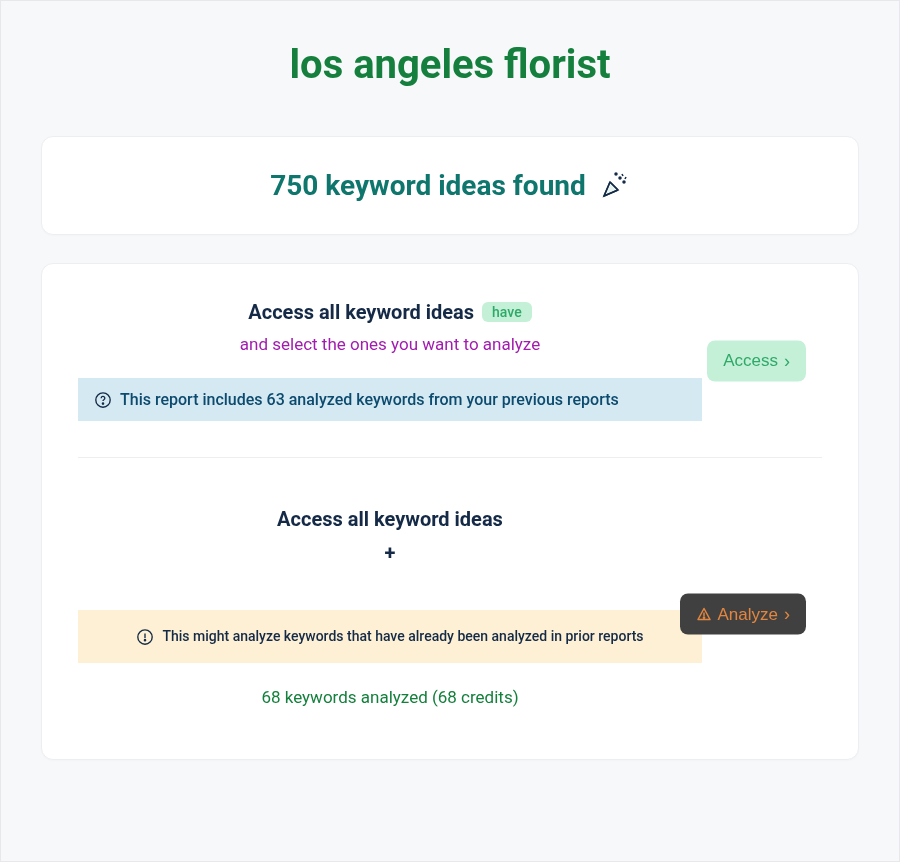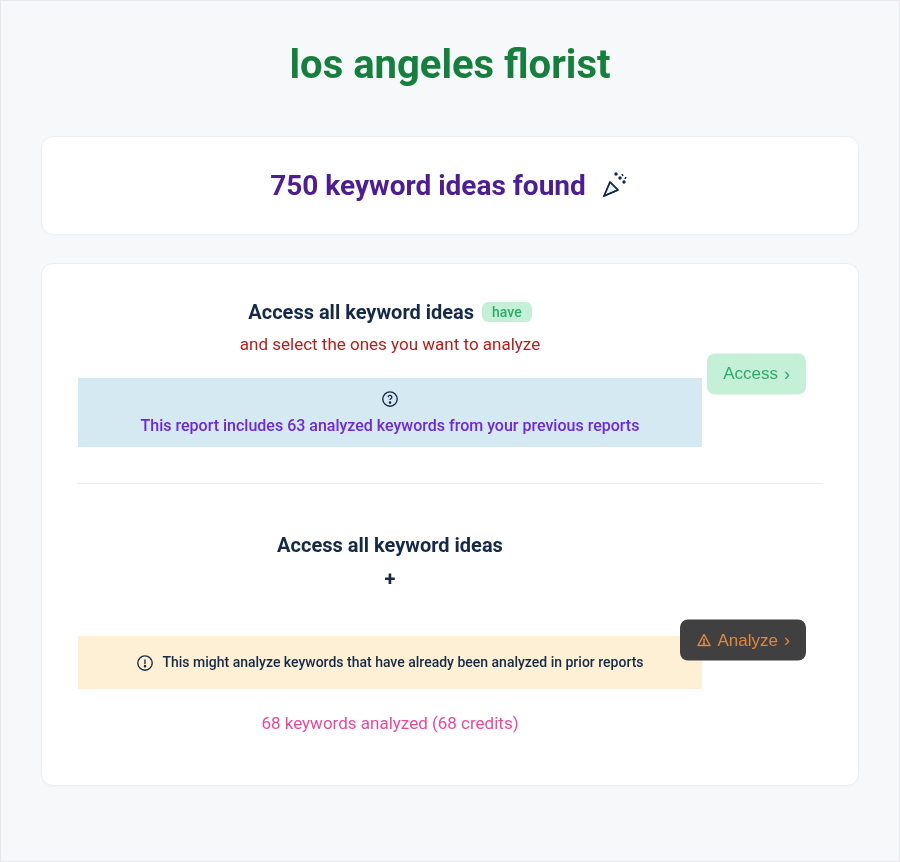--- a/index.html
+++ b/index.html
@@ -29,21 +29,21 @@
       box-shadow: 0 1px 2px rgba(0,0,0,0.02);
     }
     .results-card {
       padding: 32px 40px;
       text-align: center;
       margin-bottom: 28px;
     }
     .results-text {
       font-size: 28px;
       font-weight: 700;
-      color: #4c1d95;
+      color: #0f766e;
       display: inline-flex;
       align-items: center;
       gap: 12px;
     }
     .party-icon {
       width: 32px;
       height: 32px;
       display: inline-block;
     }
     .options-card {
@@ -72,21 +72,21 @@
     .badge-free {
       background: #c4f0d7;
       color: #2fa968;
       font-size: 14px;
       font-weight: 500;
       padding: 2px 10px;
       border-radius: 6px;
     }
     .option-subtitle {
       font-size: 17px;
-      color: #b91c1c;
+      color: #a21caf;
       margin-top: 10px;
     }
     .option-multiline {
       font-size: 20px;
       font-weight: 700;
       color: #152a47;
       line-height: 1.7;
       display: inline-block;
       text-align: center;
     }
@@ -110,24 +110,23 @@
       padding: 12px 16px;
       display: flex;
       align-items: center;
       justify-content: center;
       gap: 8px;
       font-size: 16px;
       font-weight: 500;
     }
     .notice-blue {
       background: #d4e9f2;
-      color: #6d28d9;
+      color: #0c4a6e;
       text-align: left;
       justify-content: flex-start;
-      flex-direction: column;
     }
     .notice-yellow {
       background: #fdf0d4;
       color: #152a47;
       text-align: center;
       font-size: 14px;
       padding: 16px 20px;
       line-height: 1.5;
       margin-top: 40px;
     }
@@ -161,21 +160,21 @@
     }
     .btn-icon {
       width: 16px;
       height: 16px;
     }
     .chevron {
       font-size: 18px;
     }
     .credits-text {
       text-align: center;
-      color: #ec4899;
+      color: #15803d;
       font-size: 17px;
       margin-top: 24px;
     }
     .option-section-2 {
       padding-top: 44px;
     }
     .option-section-2 .action-button {
       top: 58%;
     }
   </style>

